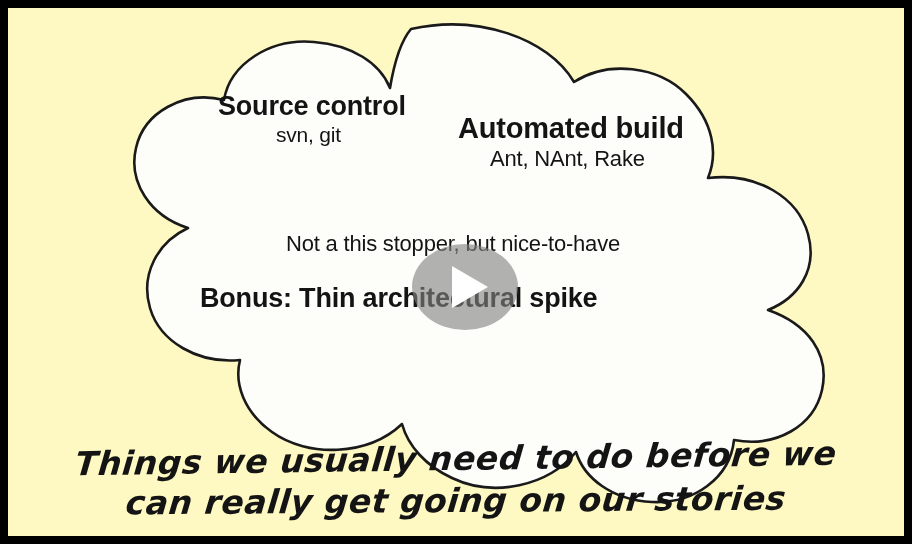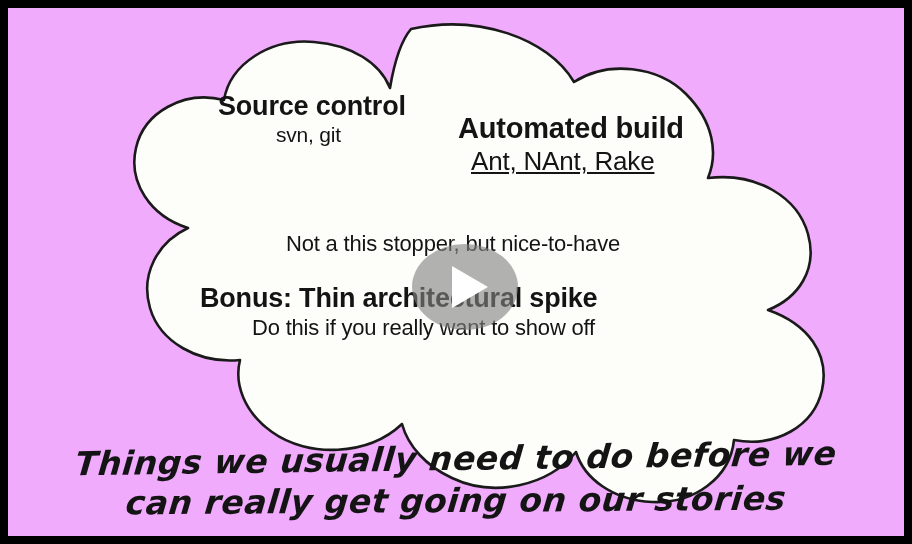--- a/index.html
+++ b/index.html
@@ -23,21 +23,21 @@
     box-sizing: border-box;
     overflow: hidden;
   }
 
   #slide-canvas {
     position: absolute;
     left: 8px;
     top: 8px;
     width: 896px;
     height: 528px;
-    background: #f0abfc;
+    background: #fef9c3;
     overflow: hidden;
   }
 
   #cloud-svg {
     position: absolute;
     left: 0;
     top: 0;
     width: 896px;
     height: 528px;
   }
@@ -60,21 +60,21 @@
 
   .heading {
     font-weight: bold;
   }
 
   
   #t-source-control   { left: 210px; top: 83px;  font-size: 27px; }
   #t-source-sub       { left: 268px; top: 115px; font-size: 21px; }
 
   #t-automated-build  { left: 450px; top: 104px; font-size: 29px; text-align: center; }
-  #t-automated-sub    { left: 463px; top: 138px; font-size: 26px; text-decoration: underline; }
+  #t-automated-sub    { left: 482px; top: 138px; font-size: 22px; }
 
   #t-devtest          { left: 222px; top: 184px; font-size: 27px; }
   #t-devtest-sub      { left: 278px; top: 223px; font-size: 22px; }
 
   #t-bonus            { left: 192px; top: 275px; font-size: 27px; }
   #t-bonus-sub        { left: 244px; top: 307px; font-size: 22px; }
 
   
   #caption {
     position: absolute;
@@ -160,21 +160,20 @@
     <div class="text-layer">
       <div class="txt heading" id="t-source-control">Source control</div>
       <div class="txt" id="t-source-sub">svn, git</div>
 
       <div class="txt heading" id="t-automated-build">Automated build</div>
       <div class="txt" id="t-automated-sub">Ant, NAnt, Rake</div>
 
       <div class="txt" id="t-devtest-sub">Not a this stopper, but nice-to-have</div>
 
       <div class="txt heading" id="t-bonus">Bonus: Thin architectural spike</div>
-      <div class="txt" id="t-bonus-sub">Do this if you really want to show off</div>
     </div>
 
     <div id="caption">
       <span class="hand-line" id="hand-line-1">Things we usually need to do before we</span>
       <span class="hand-line" id="hand-line-2">can really get going on our stories</span>
     </div>
 
     <div id="play-overlay">
       <div id="play-circle"></div>
       <div id="play-triangle"></div>

